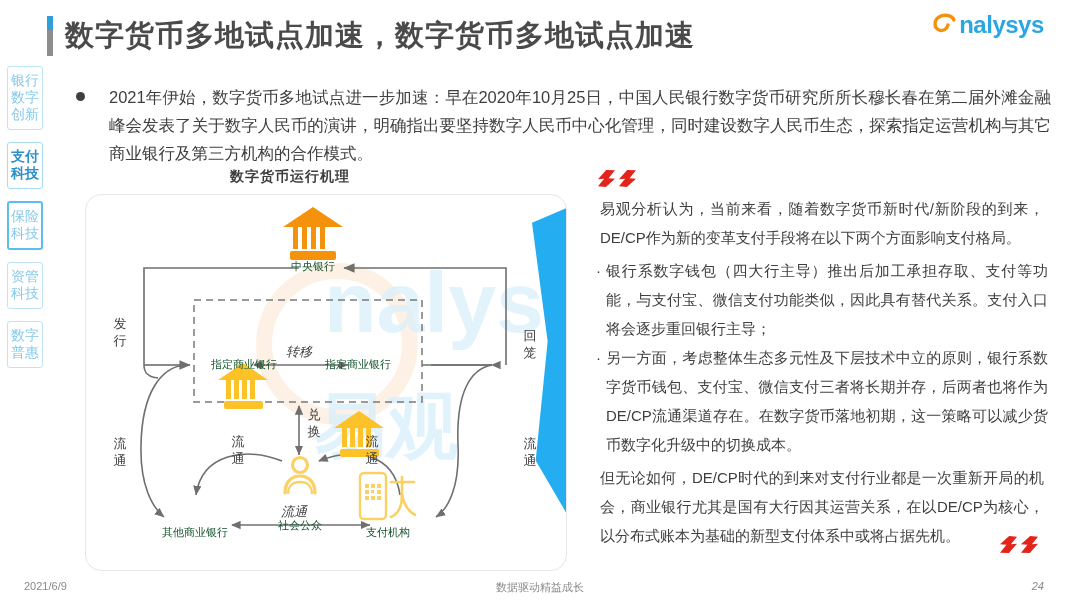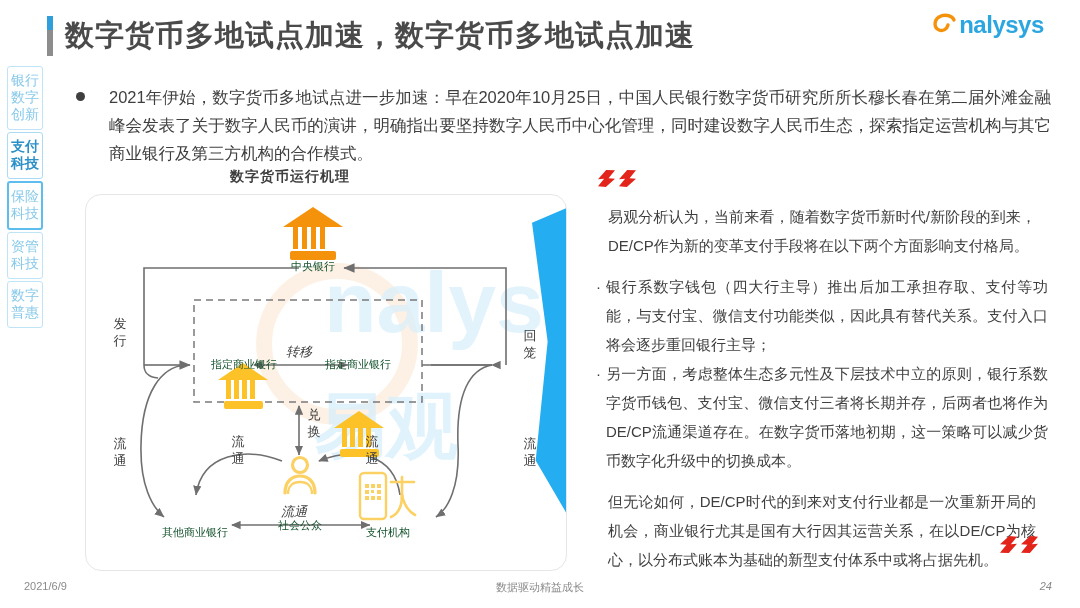--- a/index.html
+++ b/index.html
@@ -22,21 +22,21 @@
   
   .logo{position:absolute;right:22px;top:10px;width:140px;text-align:center;}
   .logo-main{display:flex;align-items:center;justify-content:center;height:30px;}
   .logo-a{width:26px;height:26px;margin-right:1px;position:relative;}
   .logo-word{font-size:24px;font-weight:bold;color:#2ca6e0;letter-spacing:-0.5px;line-height:26px;}
   .logo-cn{font-size:17px;font-weight:bold;color:#2ca6e0;letter-spacing:3px;margin-top:1px;}
 
   
   .sidebar{position:absolute;left:7px;top:66px;width:38px;}
   .side-item{
-    width:36px;box-sizing:border-box;margin-bottom:2px;
+    width:36px;box-sizing:border-box;margin-bottom:12px;
     border:1px solid #bfe3f7;border-radius:3px;background:#ffffff;
     padding:5px 0 6px 0;text-align:center;
     font-size:14px;line-height:17px;color:#87c9ea;letter-spacing:0;
   }
   .side-item span{display:block;}
   .side-item.active{border:1px solid #a9dbf5;color:#2b8fc8;font-weight:bold;}
   .side-item.hl{border:2px solid #5cbdee;}
 
   
   .bullet-block{position:absolute;left:76px;top:83px;width:975px;display:flex;}
@@ -72,30 +72,30 @@
 
   
   .quote-open{position:absolute;left:598px;top:170px;}
   .quote-close{position:absolute;left:1000px;top:536px;}
   .qmark{display:inline-block;width:17px;height:17px;background:#e3241b;margin-right:4px;}
   .qmark.o{clip-path:polygon(0 55%,48% 0,100% 2%,62% 48%,100% 52%,46% 100%,0 96%,36% 52%);}
   .qmark.c{clip-path:polygon(100% 45%,52% 100%,0 98%,38% 52%,0 48%,54% 0,100% 4%,64% 48%);}
 
   .right-text{position:absolute;left:596px;top:190px;width:452px;
     font-size:15px;line-height:29px;color:#3f3f3f;text-align:justify;}
-  .rt-p{margin:12px;}
+  .rt-p{margin:4px;}
   .rt-li{display:flex;margin:0;}
   .rt-li .d{flex:0 0 10px;color:#3f3f3f;}
   .rt-li .t{flex:1;}
 
   
   .footer{position:absolute;left:0;bottom:10px;width:1080px;height:18px;font-size:11px;color:#8a8a8a;}
   .f-left{position:absolute;left:24px;}
   .f-center{position:absolute;left:0;width:1080px;text-align:center;}
-  .f-right{position:absolute;right:28px;font-style:italic;}
+  .f-right{position:absolute;right:36px;font-style:italic;}
 </style>
 </head>
 <body>
 
 <div class="slide">
 
   <div class="title-row">
     <div class="title-bar"></div>
     <div class="title-text">数字货币多地试点加速，数字货币多地试点加速</div>
   </div>

